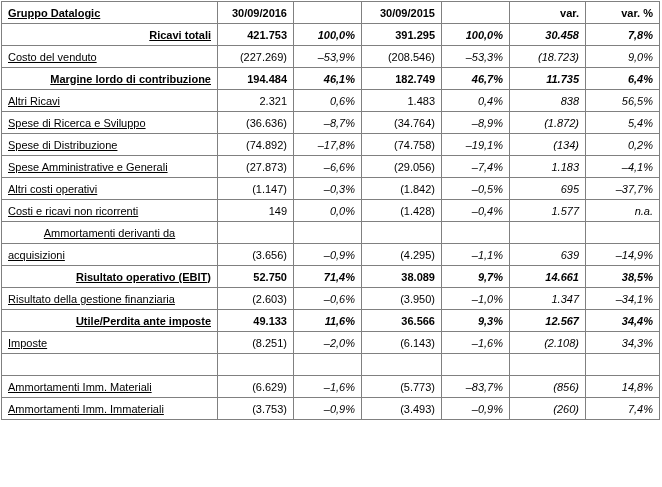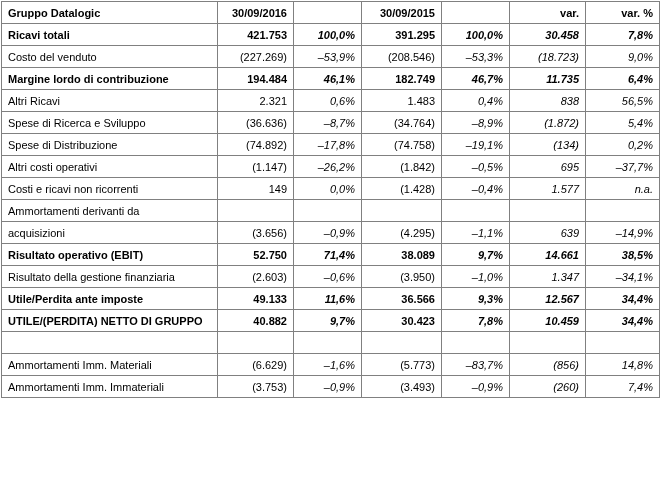--- a/index.html
+++ b/index.html
@@ -33,32 +33,32 @@
   table.fin col.c-varp    { width: 74px; }
 
   table.fin td {
     border: 1px solid #808080;
     padding: 2px 6px 2px 6px;
     height: 17px;
     vertical-align: middle;
     white-space: nowrap;
     overflow: hidden;
   }
-  .lbl { text-align: left; }
+  .lbl { text-align: left; text-decoration: underline; }
   .num { text-align: right; }
-  .bold { font-weight: bold; }
+  .bold { font-weight: bold; text-align: right; }
   .ital { font-style: italic; }
   .hdr td {
     font-weight: bold;
     height: 19px;
   }
   .blank td { height: 14px; border-left: 1px solid #808080; border-right: 1px solid #808080; }
   .two-line td { height: 14px; }
   .nb-top td { border-top: none; }
-  .nb-bot td { border-bottom: none; }
+  .nb-bot td { border-bottom: none; text-align: center; }
 </style>
 </head>
 <body>
 
 <div class="table-wrap">
   <table class="fin">
     <colgroup>
       <col class="c-label">
         <col class="c-v1">
         <col class="c-p1">
@@ -131,25 +131,34 @@
       <tr>
         <td class="lbl">Spese di Distribuzione</td>
         <td class="num">(74.892)</td>
         <td class="num ital">–17,8%</td>
         <td class="num">(74.758)</td>
         <td class="num ital">–19,1%</td>
         <td class="num ital">(134)</td>
         <td class="num ital">0,2%</td>
       </tr>
 
+      <tr>
+        <td class="lbl">Spese Amministrative e Generali</td>
+        <td class="num">(27.873)</td>
+        <td class="num ital">–6,6%</td>
+        <td class="num">(29.056)</td>
+        <td class="num ital">–7,4%</td>
+        <td class="num ital">1.183</td>
+        <td class="num ital">–4,1%</td>
+      </tr>
 
       <tr>
         <td class="lbl">Altri costi operativi</td>
         <td class="num">(1.147)</td>
-        <td class="num ital">–26,2%</td>
+        <td class="num ital">–0,3%</td>
         <td class="num">(1.842)</td>
         <td class="num ital">–0,5%</td>
         <td class="num ital">695</td>
         <td class="num ital">–37,7%</td>
       </tr>
 
 
       <tr>
         <td class="lbl">Costi e ricavi non ricorrenti</td>
         <td class="num">149</td>
@@ -205,30 +214,30 @@
       <tr>
         <td class="lbl bold">Utile/Perdita ante imposte</td>
         <td class="num bold">49.133</td>
         <td class="num bold ital">11,6%</td>
         <td class="num bold">36.566</td>
         <td class="num bold ital">9,3%</td>
         <td class="num bold ital">12.567</td>
         <td class="num bold ital">34,4%</td>
       </tr>
 
-
-      <tr>
-        <td class="lbl bold">UTILE/(PERDITA) NETTO DI GRUPPO</td>
-        <td class="num bold">40.882</td>
-        <td class="num bold ital">9,7%</td>
-        <td class="num bold">30.423</td>
-        <td class="num bold ital">7,8%</td>
-        <td class="num bold ital">10.459</td>
-        <td class="num bold ital">34,4%</td>
-      </tr>
+      <tr>
+        <td class="lbl">Imposte</td>
+        <td class="num">(8.251)</td>
+        <td class="num ital">–2,0%</td>
+        <td class="num">(6.143)</td>
+        <td class="num ital">–1,6%</td>
+        <td class="num ital">(2.108)</td>
+        <td class="num ital">34,3%</td>
+      </tr>
+
 
       <tr class="blank">
         <td></td>
         <td></td>
         <td></td>
         <td></td>
         <td></td>
         <td></td>
         <td></td>
       </tr>

